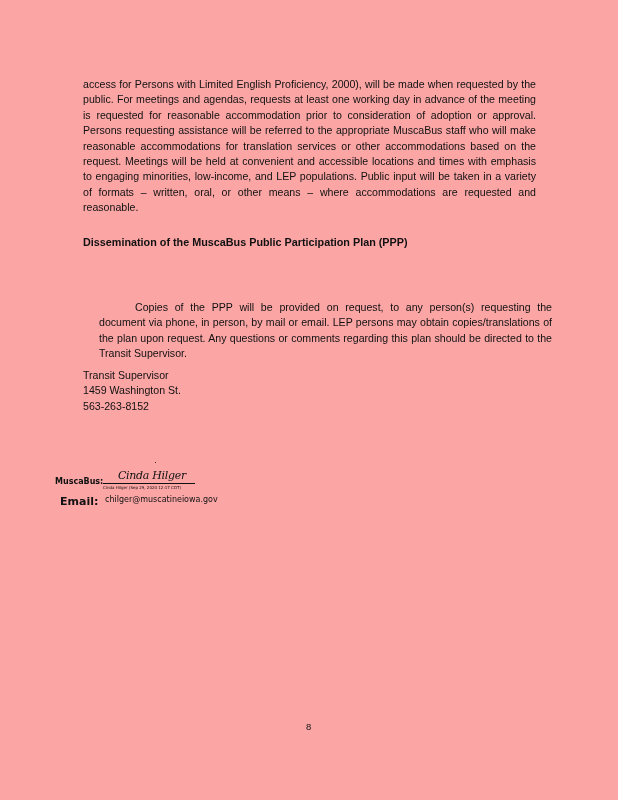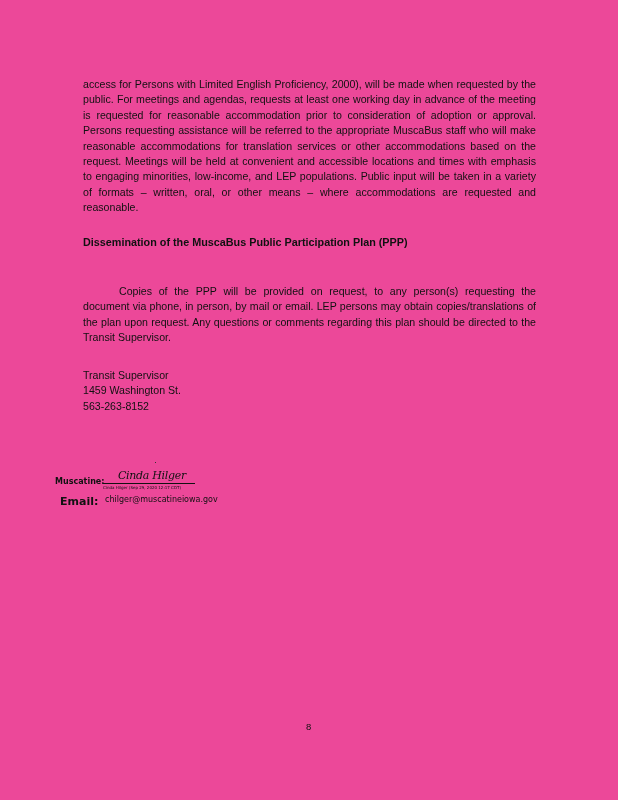--- a/index.html
+++ b/index.html
@@ -1,17 +1,17 @@
 <!DOCTYPE html>
 <html><head>
   <meta charset="utf-8">
   <style>
     html, body { margin: 0; padding: 0; background: #ffffff; }
     body { width: 618px; height: 800px; position: relative; overflow: hidden; color: #111; }
-    .page { position: absolute; left: 0; top: 0; width: 618px; height: 800px; background: #ec4899; }
+    .page { position: absolute; left: 0; top: 0; width: 618px; height: 800px; background: #fca5a5; }
     .para {
       position: absolute; left: 83px; width: 453px;
       font-family: "Liberation Sans", sans-serif; font-size: 10.6px; line-height: 15.4px;
       text-align: justify; text-align-last: left;
     }
     #p1 { top: 77px; }
     .heading {
       position: absolute; left: 83px; top: 236px;
       font-family: "Liberation Sans", sans-serif; font-size: 10.8px; font-weight: bold;
     }
@@ -50,30 +50,30 @@
     }
   </style>
 </head>
 <body>
 
 <div class="page">
   <p class="para" id="p1" style="margin:0">access for Persons with Limited English Proficiency, 2000), will be made when requested by the public.  For meetings and agendas, requests at least one working day in advance of the meeting is requested for reasonable accommodation prior to consideration of adoption or approval.  Persons requesting assistance will be referred to the appropriate MuscaBus staff who will make reasonable accommodations for translation services or other accommodations based on the request.  Meetings will be held at convenient and accessible locations and times with emphasis to engaging minorities, low-income, and LEP populations.  Public input will be taken in a variety of formats – written, oral, or other means – where accommodations are requested and reasonable.</p>
 
   <div class="heading">Dissemination of the MuscaBus Public Participation Plan (PPP)</div>
 
-  <p class="para" id="p2" style="margin:0">Copies of the PPP will be provided on request, to any person(s) requesting the document via phone, in person, by mail or email.  LEP persons may obtain copies/translations of the plan upon request.  Any questions or comments regarding this plan should be directed to the Transit Supervisor.</p>
+  <p class="para" id="p2" style="margin:16px">Copies of the PPP will be provided on request, to any person(s) requesting the document via phone, in person, by mail or email.  LEP persons may obtain copies/translations of the plan upon request.  Any questions or comments regarding this plan should be directed to the Transit Supervisor.</p>
 
   <div class="contact">
     <div>Transit Supervisor</div>
     <div>1459 Washington St.</div>
     <div>563-263-8152</div>
   </div>
 
   <div class="dot"></div>
-  <div class="sig-label">Muscatine:</div>
+  <div class="sig-label">MuscaBus:</div>
   <div class="sig-script">Cinda Hilger</div>
   <div class="sig-line"></div>
   <div class="sig-stamp">Cinda Hilger (Sep 29, 2020 12:17 CDT)</div>
   <div class="email-label">Email:</div>
   <div class="email-value">chilger@muscatineiowa.gov</div>
 
   <div class="page-num">8</div>
 </div>
 
 </body></html>

